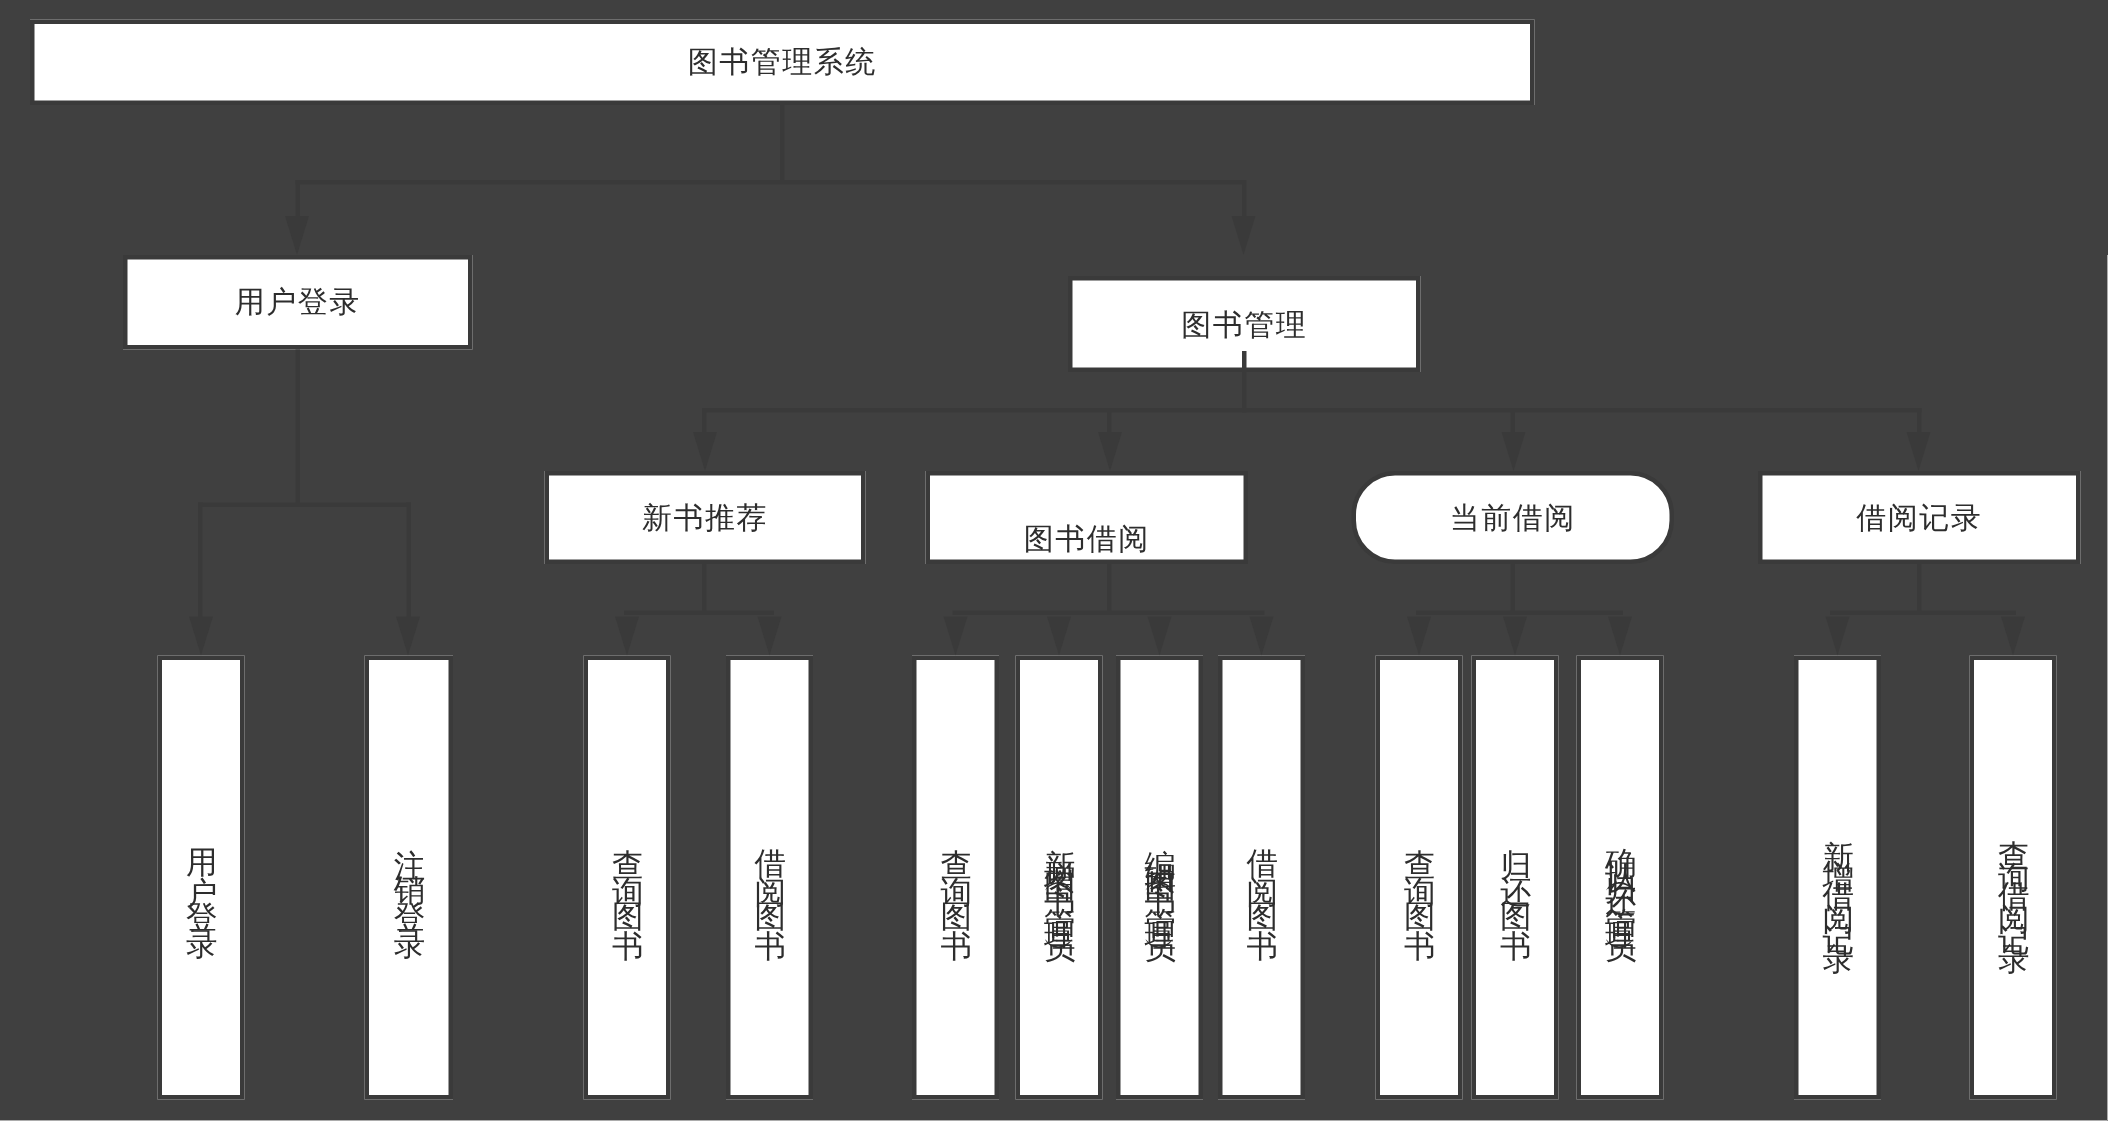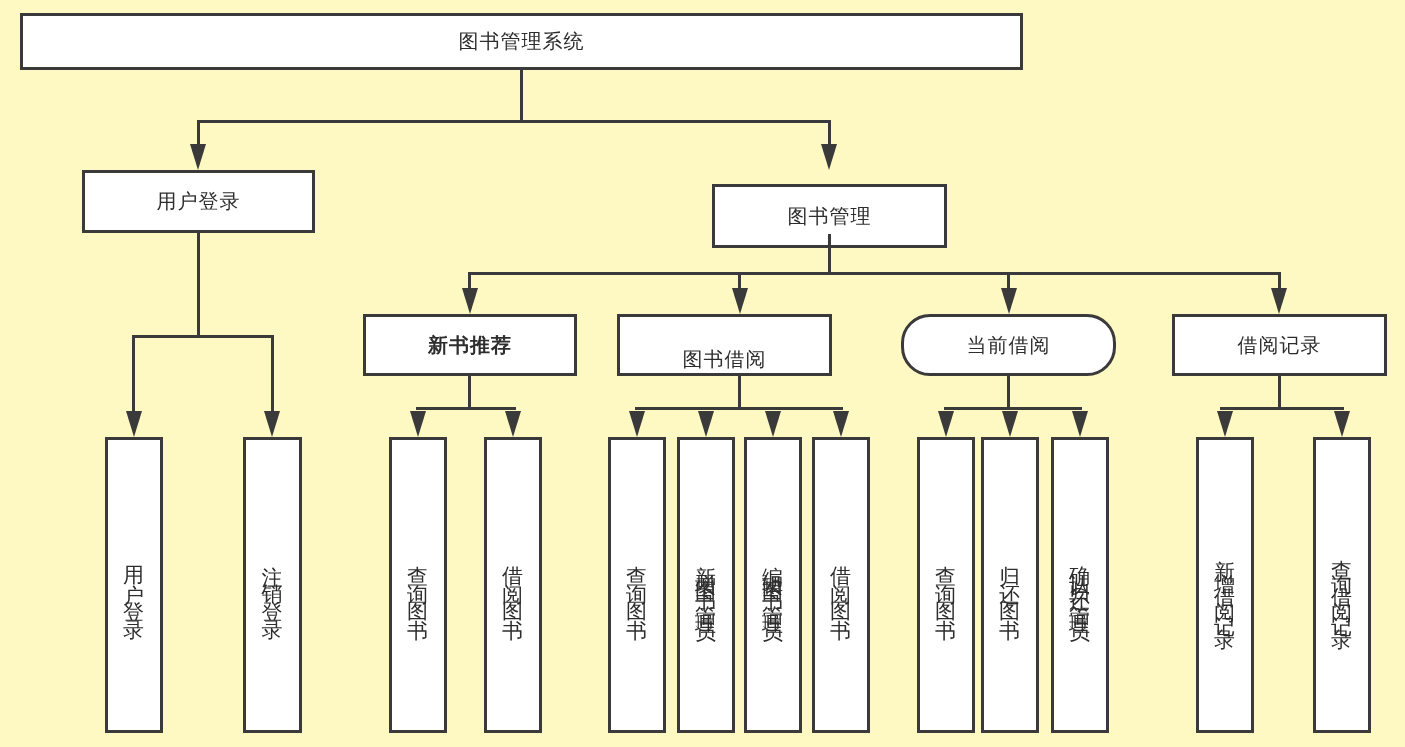--- a/index.html
+++ b/index.html
@@ -6,21 +6,21 @@
     --line:#3a3a3a;
     --text:#2d2d2d;
     --wm:#8c8c8c;
   }
   *{margin:0;padding:0;box-sizing:border-box;}
   html,body{background:#ffffff;}
   body{font-family:"Liberation Sans","DejaVu Sans",sans-serif;}
   .canvas{
     position:relative;
     width:1405px;height:747px;
-    background:#fef9c3;
+    background:#404040;
     overflow:hidden;
   }
   .box{
     position:absolute;
     border:3px solid var(--line);
     background:#ffffff;
     display:flex;align-items:center;justify-content:center;
     color:var(--text);
     font-size:20px;
     letter-spacing:1px;
@@ -69,21 +69,21 @@
     <span>图书管理系统</span>
   </div>
 
   <div class="box" style="left:82px;top:170px;width:233px;height:63px;">
     <span>用户登录</span>
   </div>
   <div class="box" style="left:712px;top:184px;width:235px;height:64px;">
     <span>图书管理</span>
   </div>
 
-  <div class="box" style="left:363px;top:314px;width:214px;height:62px;font-weight:bold;">
+  <div class="box" style="left:363px;top:314px;width:214px;height:62px;">
     <span>新书推荐</span>
   </div>
   <div class="box" style="left:617px;top:314px;width:215px;height:62px;align-items:flex-end;">
     <span>图书借阅</span>
   </div>
   <div class="box" style="left:901px;top:314px;width:215px;height:62px;border-radius:29px;">
     <span>当前借阅</span>
   </div>
   <div class="box" style="left:1172px;top:314px;width:215px;height:62px;align-items:center;">
     <span>借阅记录</span>

